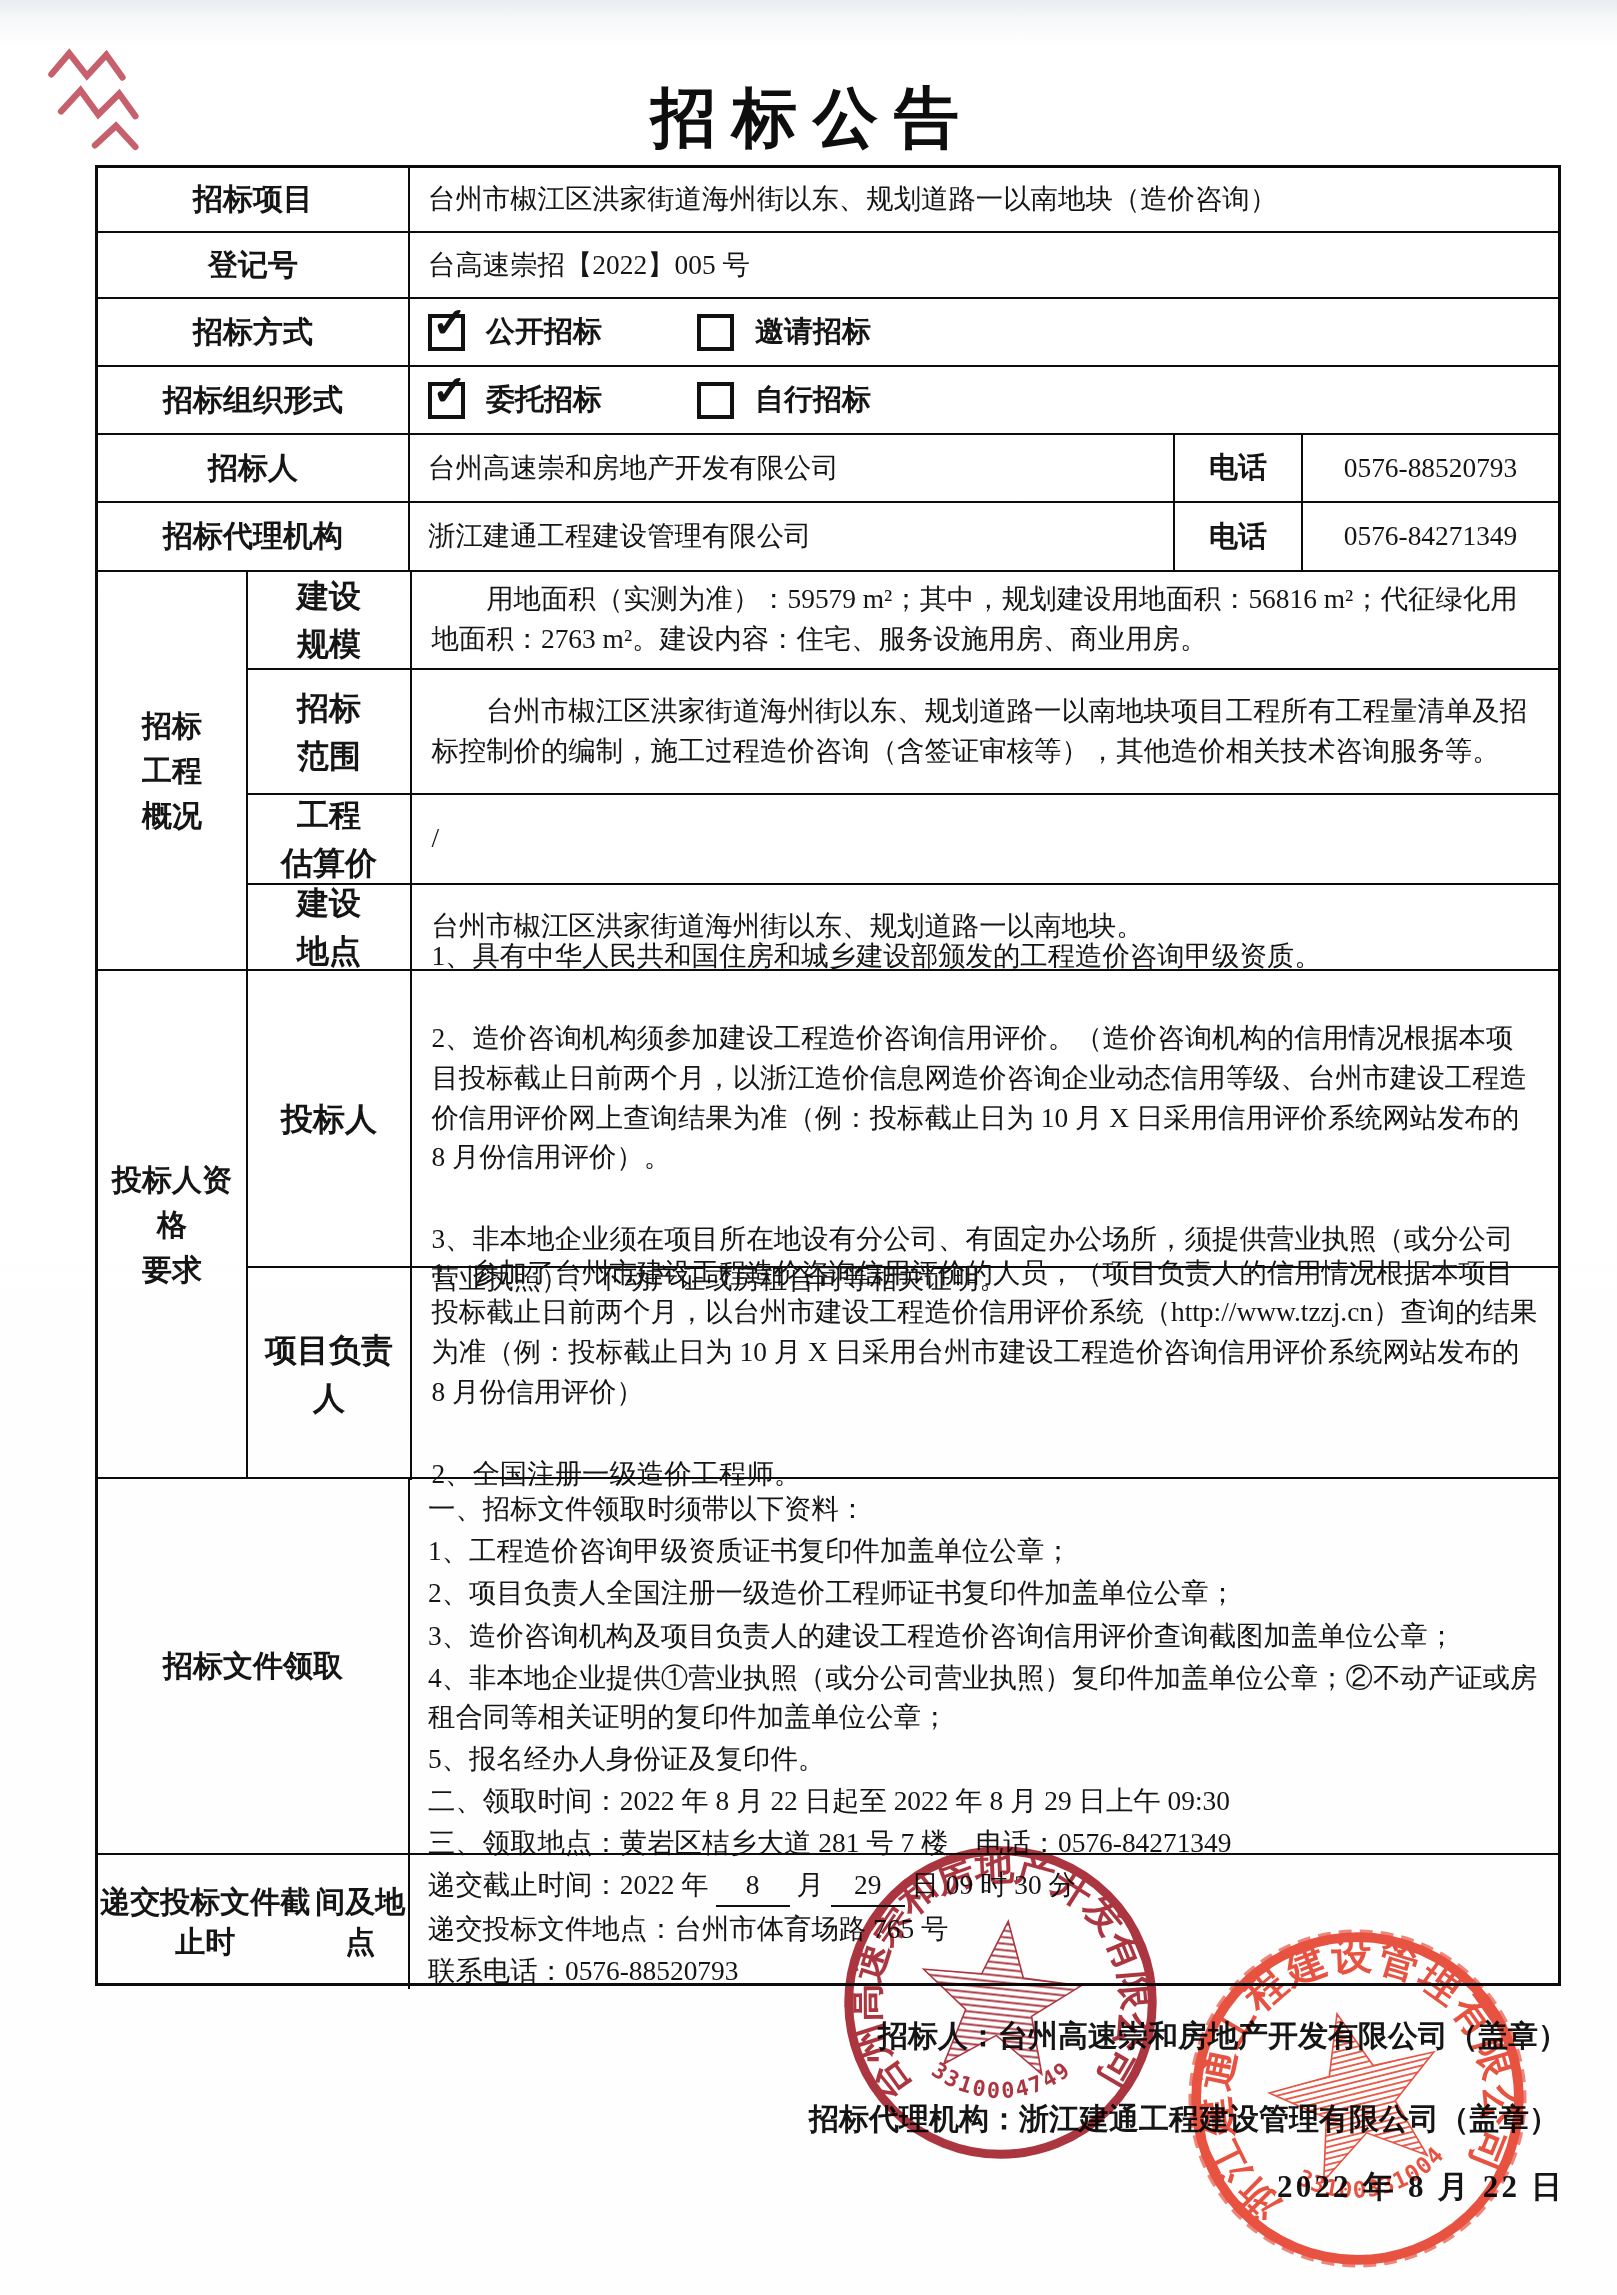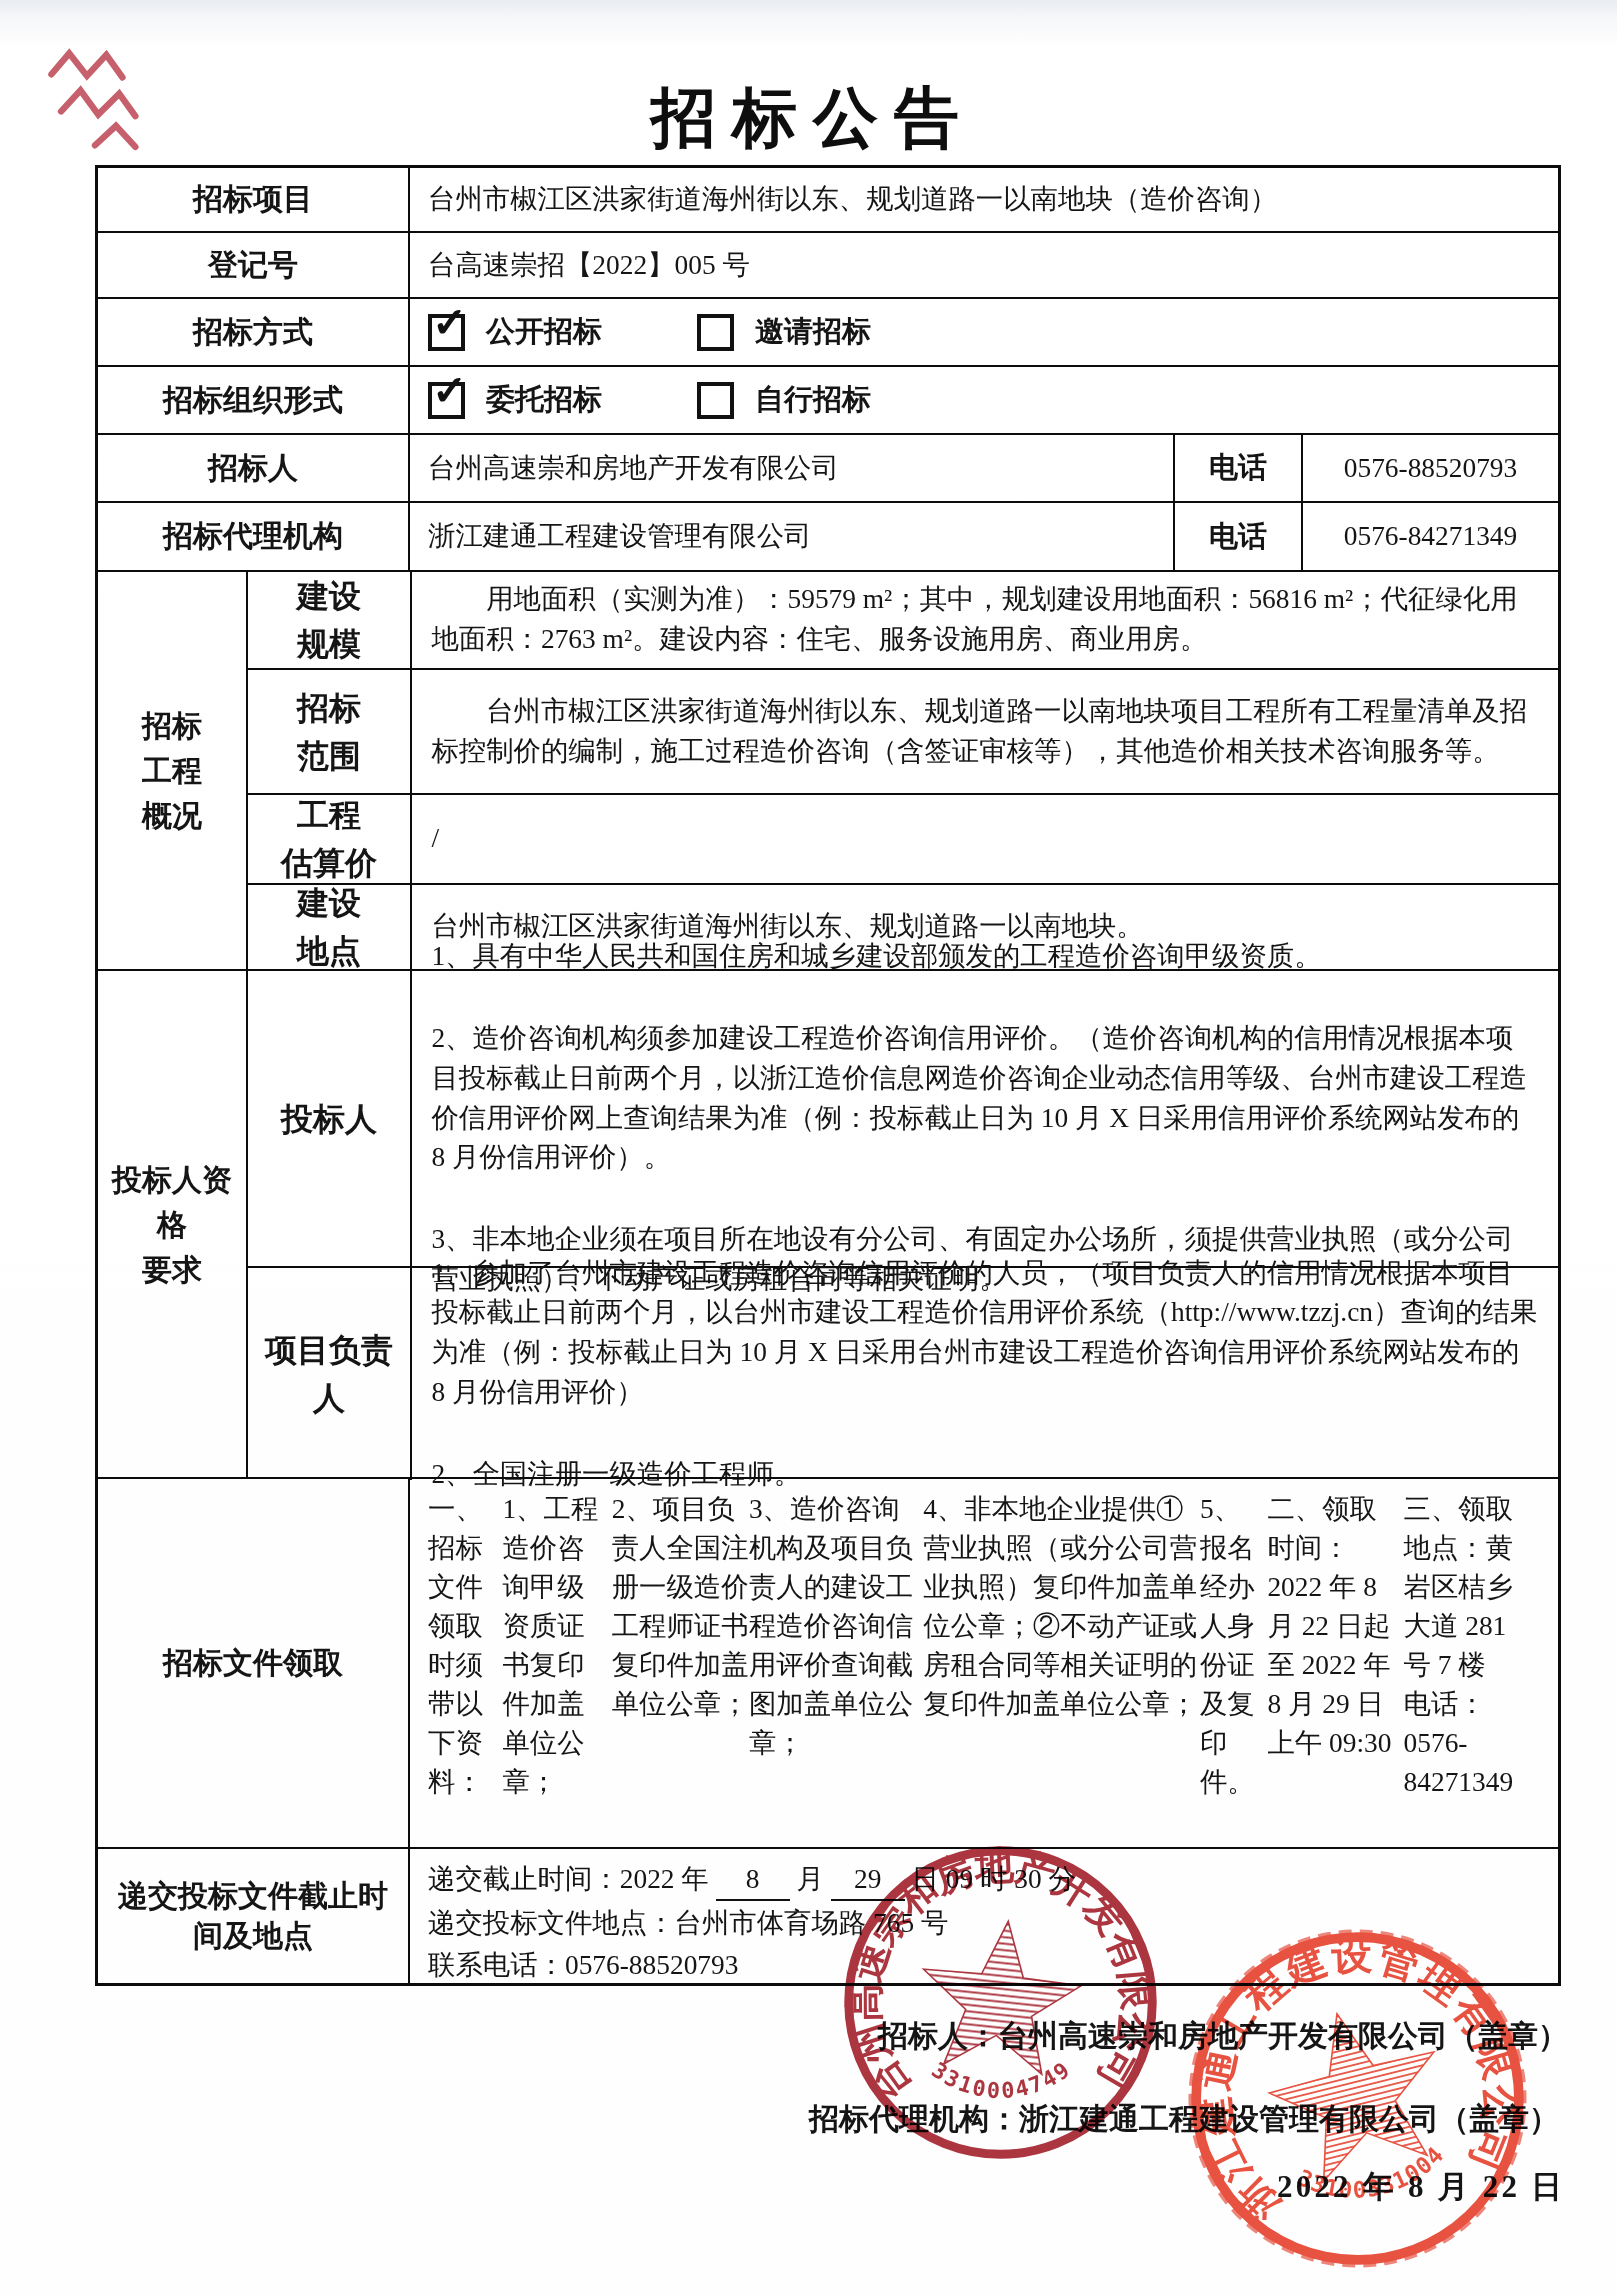--- a/index.html
+++ b/index.html
@@ -224,34 +224,34 @@
           <div class="sub-value">
             <div class="para">1、参加了台州市建设工程造价咨询信用评价的人员，（项目负责人的信用情况根据本项目投标截止日前两个月，以台州市建设工程造价信用评价系统（http://www.tzzj.cn）查询的结果为准（例：投标截止日为 10 月 X 日采用台州市建设工程造价咨询信用评价系统网站发布的 8 月份信用评价）</div>
             <div class="para">2、全国注册一级造价工程师。</div>
           </div>
         </div>
       </div>
     </div>
 
     <div class="trow" style="height:376px">
       <div class="cell label">招标文件领取</div>
-      <div class="cell value lines-cell" style="align-items:flex-start;">
+      <div class="cell value lines-cell" style="flex-direction:column;align-items:flex-start;">
         <div class="line">一、招标文件领取时须带以下资料：</div>
         <div class="line">1、工程造价咨询甲级资质证书复印件加盖单位公章；</div>
         <div class="line">2、项目负责人全国注册一级造价工程师证书复印件加盖单位公章；</div>
         <div class="line">3、造价咨询机构及项目负责人的建设工程造价咨询信用评价查询截图加盖单位公章；</div>
         <div class="line">4、非本地企业提供①营业执照（或分公司营业执照）复印件加盖单位公章；②不动产证或房租合同等相关证明的复印件加盖单位公章；</div>
         <div class="line">5、报名经办人身份证及复印件。</div>
         <div class="line">二、领取时间：2022 年 8 月 22 日起至 2022 年 8 月 29 日上午 09:30</div>
         <div class="line">三、领取地点：黄岩区桔乡大道 281 号 7 楼　电话：0576-84271349</div>
       </div>
     </div>
 
     <div class="trow" style="height:136px;flex:1">
-      <div class="cell label" style="flex-direction:column;">
+      <div class="cell label" style="flex-direction:row;">
         <div>递交投标文件截止时</div>
         <div>间及地点</div>
       </div>
       <div class="cell value lines-cell" style="flex-direction:column;align-items:flex-start;">
         <div class="line">
           <span>递交截止时间：2022 年</span>
           <span class="uline">8</span>
           <span>月</span>
           <span class="uline">29</span>
           <span>日 09 时 30 分</span>

